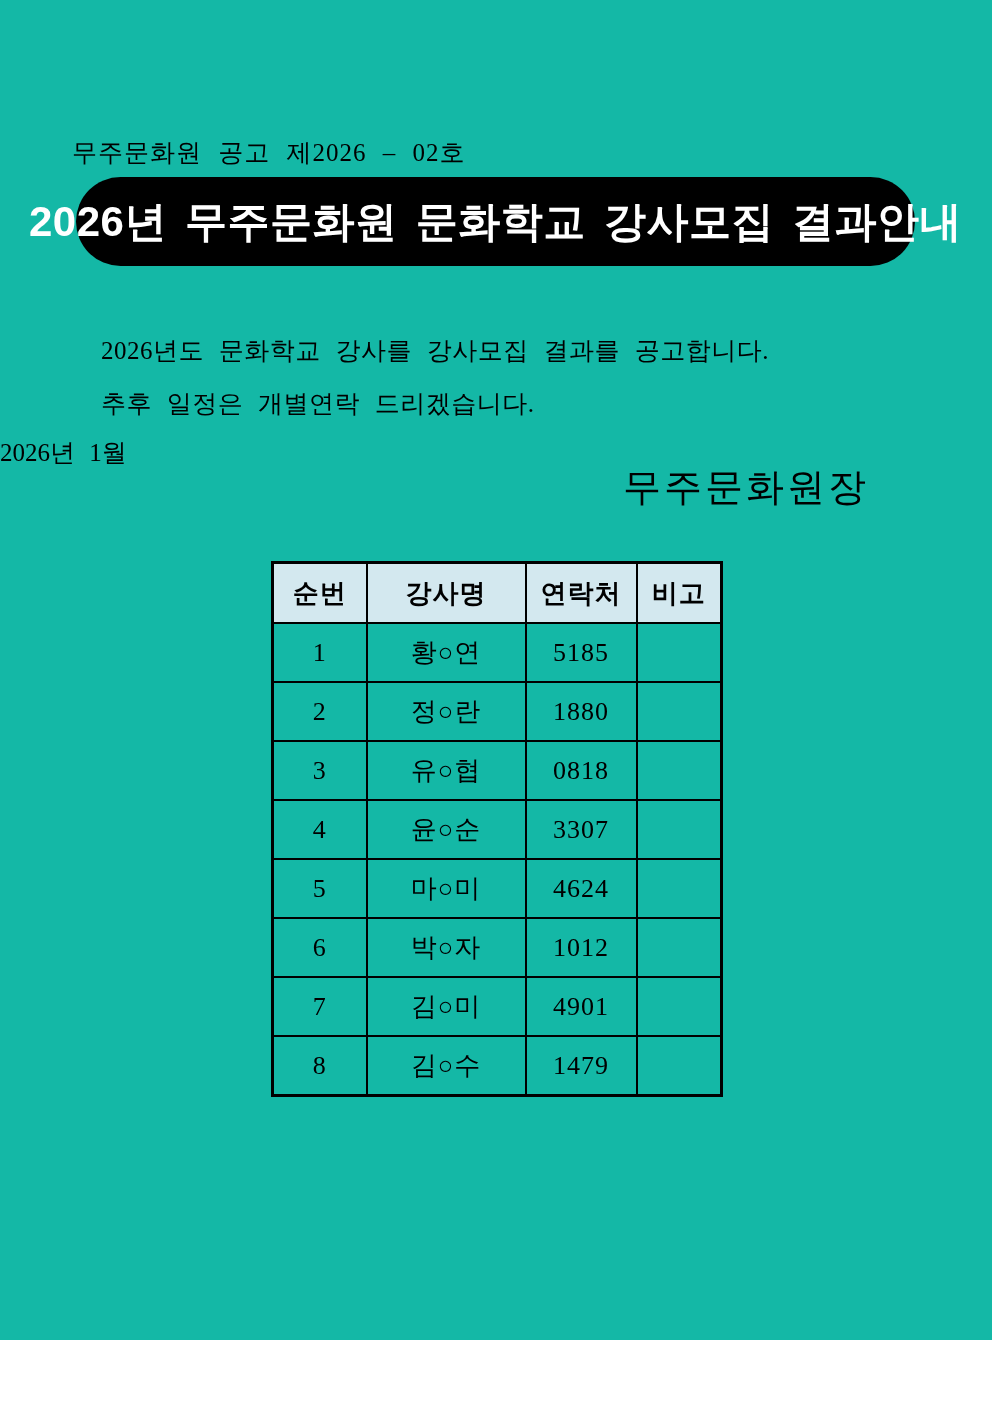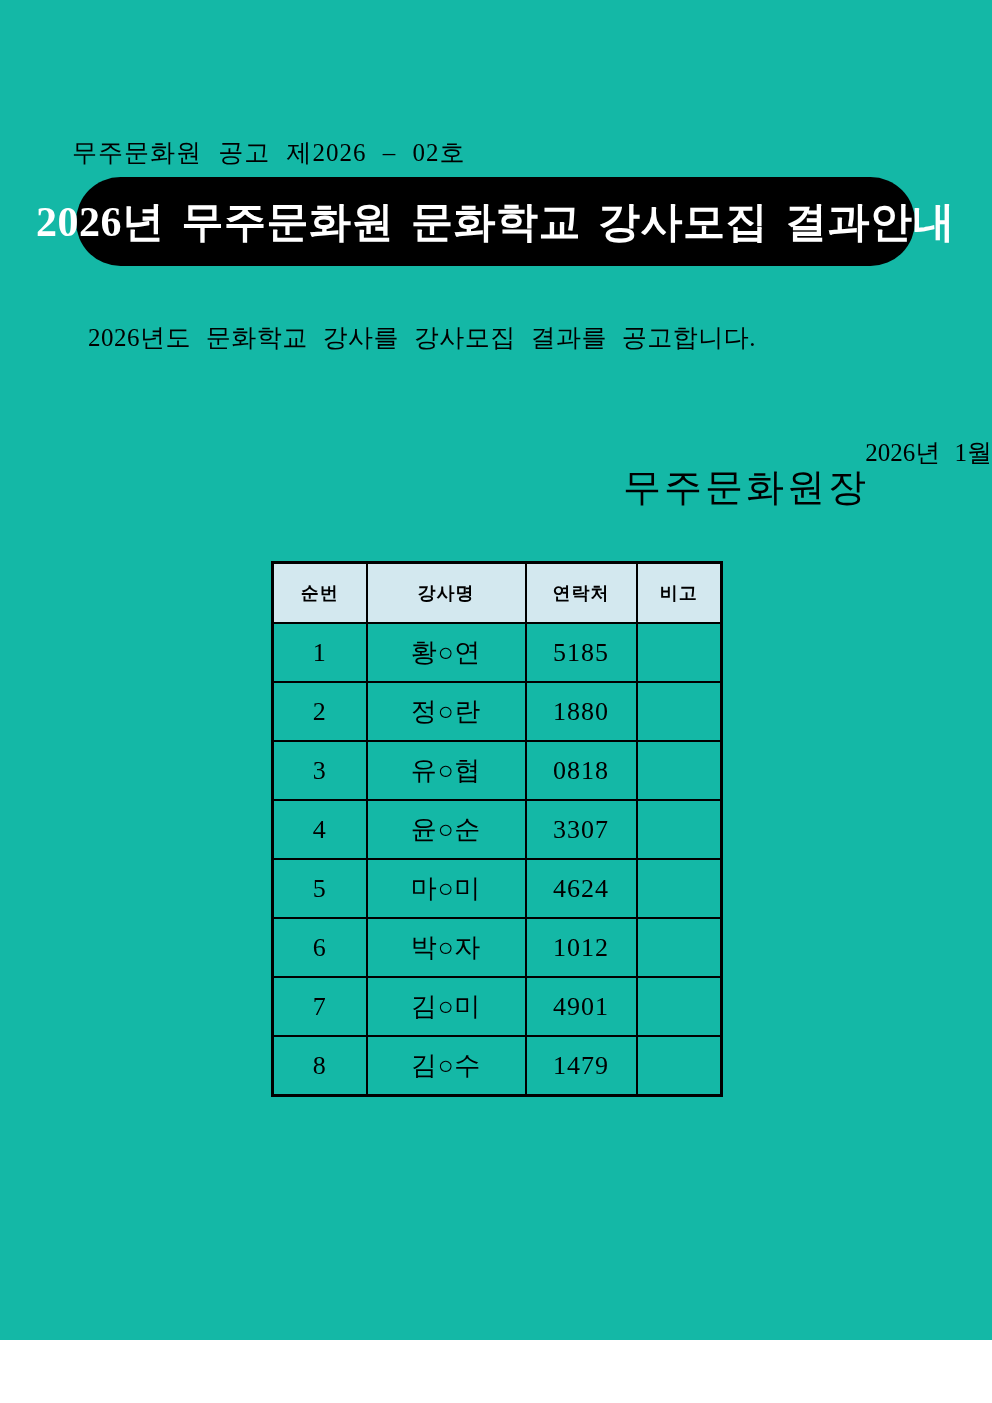--- a/index.html
+++ b/index.html
@@ -39,43 +39,43 @@
     align-items: center;
     justify-content: center;
   }
   .banner-title {
     color: var(--banner-text, #ffffff);
     font-size: 42px;
     font-weight: bold;
     letter-spacing: 0.5px;
     word-spacing: 6px;
     white-space: nowrap;
-    font-family: Liberation Serif, serif;
+    font-family: Liberation Sans, sans-serif;
   }
 
   .body-text {
     position: absolute;
     left: 88px;
     top: 318px;
     font-size: 25px;
     line-height: 40px;
     letter-spacing: 0.5px;
     word-spacing: 8px;
   }
   .body-text p {
-    margin: 0;
+    margin: 13px;
     white-space: nowrap;
   }
 
   .date-line {
     position: absolute;
     left: 0;
     top: 436px;
     width: 100%;
-    text-align: right;
+    text-align: left;
     font-size: 25px;
     word-spacing: 8px;
   }
 
   .signer {
     position: absolute;
     right: 123px;
     top: 462px;
     font-size: 38px;
     letter-spacing: 3px;
@@ -97,34 +97,34 @@
     text-align: center;
     vertical-align: middle;
     padding: 0;
     overflow: hidden;
   }
   table.results th {
     height: 58px;
     background: var(--table-header-bg, #d3e8ef);
     font-family: Liberation Mono, monospace;
     font-weight: bold;
-    font-size: 18px;
+    font-size: 26px;
     letter-spacing: 1px;
   }
   table.results td {
     height: 57px;
     font-size: 26px;
   }
   table.results td.col-0,
   table.results td.col-2 {
     font-family: "Liberation Serif", "DejaVu Serif", serif;
     letter-spacing: 1px;
   }
   table.results td.col-1 {
-    font-family: Liberation Sans, sans-serif;
+    font-family: Liberation Mono, monospace;
     letter-spacing: 1px;
   }
   table.results td.col-3 {
     font-family: "Liberation Sans", "DejaVu Sans", sans-serif;
   }
   col.c0 { width: 94px; }
   col.c1 { width: 159px; }
   col.c2 { width: 111px; }
   col.c3 { width: 85px; }
 </style>
@@ -134,20 +134,21 @@
 <div class="page">
 
   <div class="notice-no">무주문화원 공고 제2026 – 02호</div>
 
   <div class="banner">
     <span class="banner-title">2026년 무주문화원 문화학교 강사모집 결과안내</span>
   </div>
 
   <div class="body-text">
     <p>2026년도 문화학교 강사를 강사모집 결과를 공고합니다.</p>
+    <p>추후 일정은 개별연락 드리겠습니다.</p>
   </div>
 
   <div class="date-line">2026년 1월</div>
 
   <div class="signer">무주문화원장</div>
 
   <table class="results">
     <colgroup>
       <col class="c0">
         <col class="c1">

